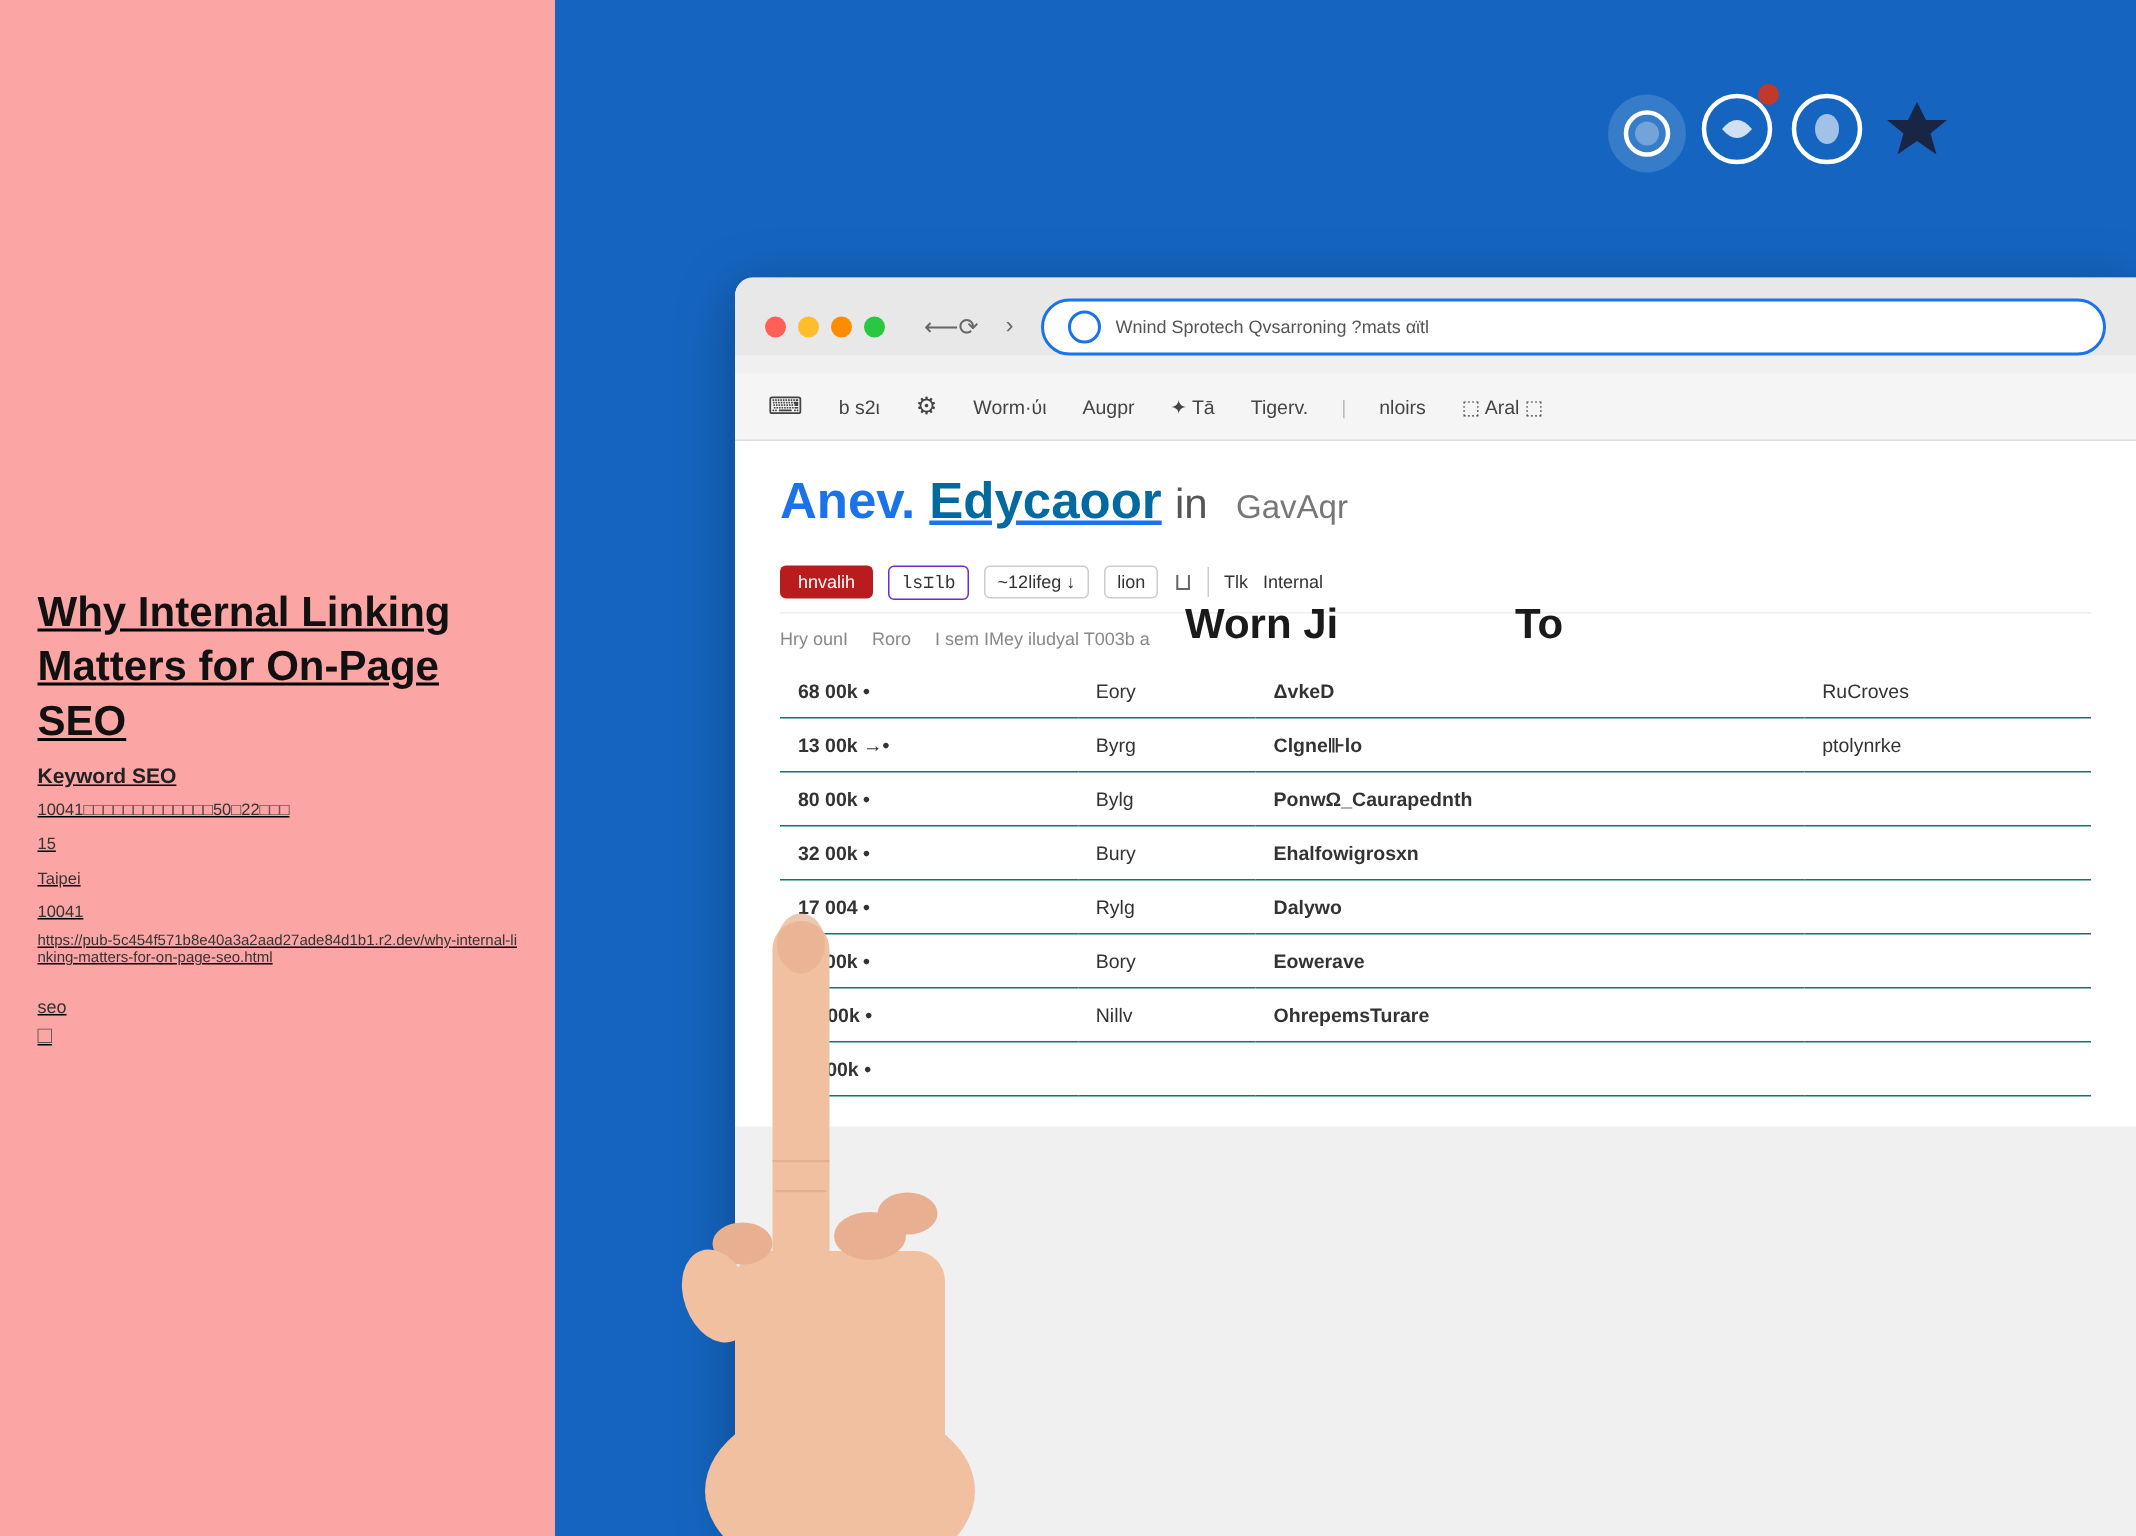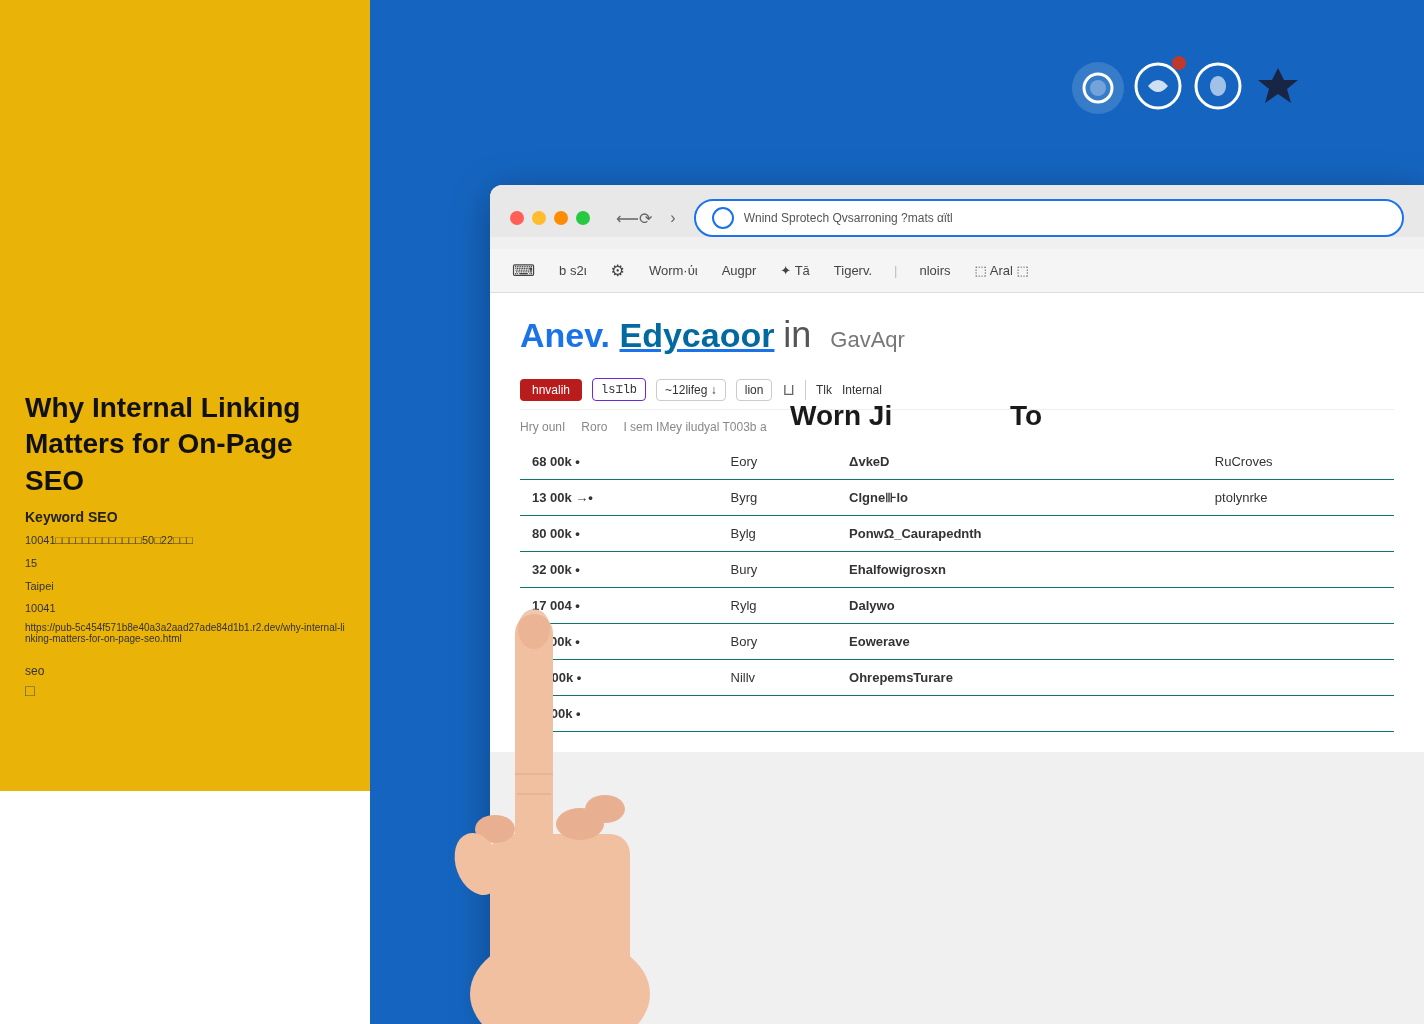--- a/index.html
+++ b/index.html
@@ -9,25 +9,26 @@
       overflow: hidden;
       font-family: -apple-system, BlinkMacSystemFont, 'Segoe UI', Arial, sans-serif;
       display: flex;
       position: relative;
     }
 
     
     .sidebar {
       width: 370px;
       min-width: 370px;
-      height: 791px;
-      background-color: #eab308;
+      height: 1024px;
+      background-color: #fca5a5;
       padding: 30px 25px;
       position: relative;
       z-index: 2;
+      text-decoration: underline;
     }
     .sidebar-title {
       font-size: 28px;
       font-weight: 700;
       color: #111;
       line-height: 1.3;
       margin-bottom: 8px;
     }
     .sidebar-subtitle {
       font-size: 14px;
@@ -330,21 +331,21 @@
       <span style="color:#bbb;">|</span>
       <span class="nav-item">nloirs</span>
       <span class="nav-item">⬚ Aral ⬚</span>
     </div>
 
     <div class="page-content">
 
       <div style="margin-bottom: 14px;">
         <span class="page-heading">
           <span style="color:#1a73e8; font-weight:800; font-size:34px;">Anev. <span style="text-decoration:underline; text-decoration-color:#1a73e8;">Edycaoor</span></span>
-          <span style="color:#555; font-size:36px; font-weight:400;"> in</span>
+          <span style="color:#555; font-size:28px; font-weight:400;"> in</span>
           <span style="color:#777; font-size:22px; font-weight:400; margin-left:10px;">GavAqr</span>
         </span>
       </div>
 
       <div style="display:flex; align-items:center; gap:10px; padding: 8px 0; border-bottom:1px solid #eee; margin-bottom:4px;">
         <button style="background:#b91c1c; color:white; border:none; border-radius:4px; padding:4px 12px; font-size:12px; cursor:pointer;">hnvalih</button>
         <span style="font-size:12px; color:#333; border:1px solid #6d28d9; border-radius:4px; padding:3px 8px;font-family:Liberation Mono, monospace;">ls⌶lb</span>
         <span style="font-size:12px; color:#333; border:1px solid #ccc; border-radius:4px; padding:3px 8px; display:flex;align-items:center;gap:4px;">~12lifeg ↓</span>
         <span style="font-size:12px; color:#333; border:1px solid #ccc; border-radius:4px; padding:3px 8px;">lion</span>
         <span style="font-size:16px; color:#666;">⊔</span>

